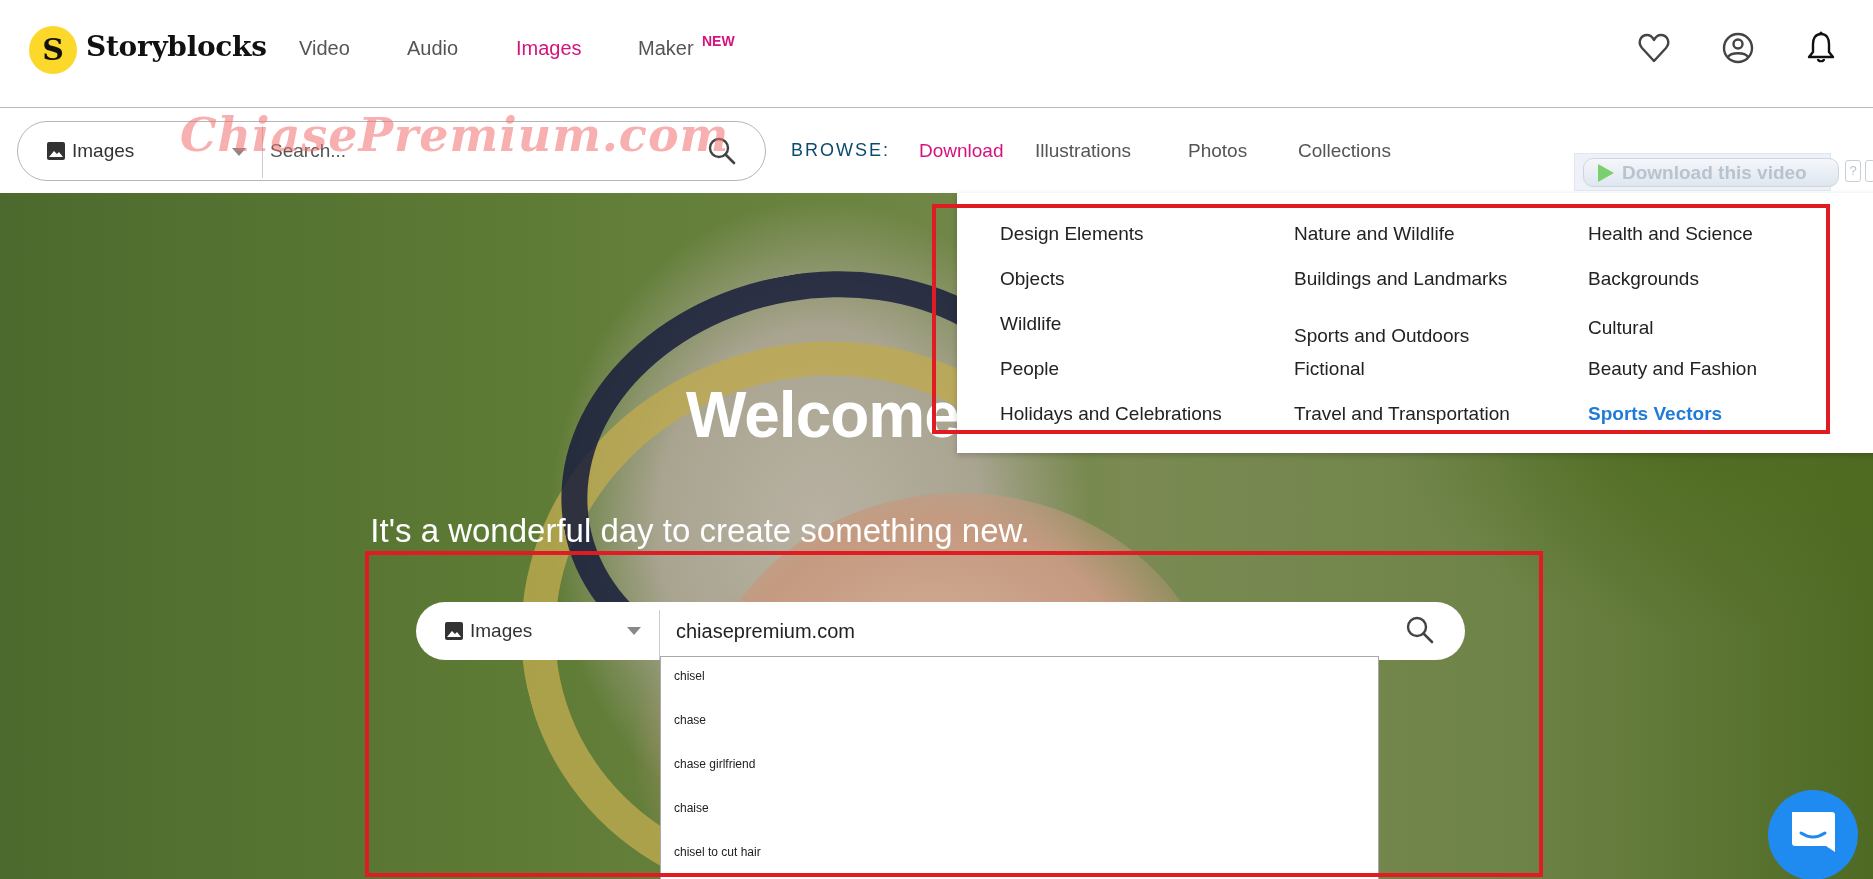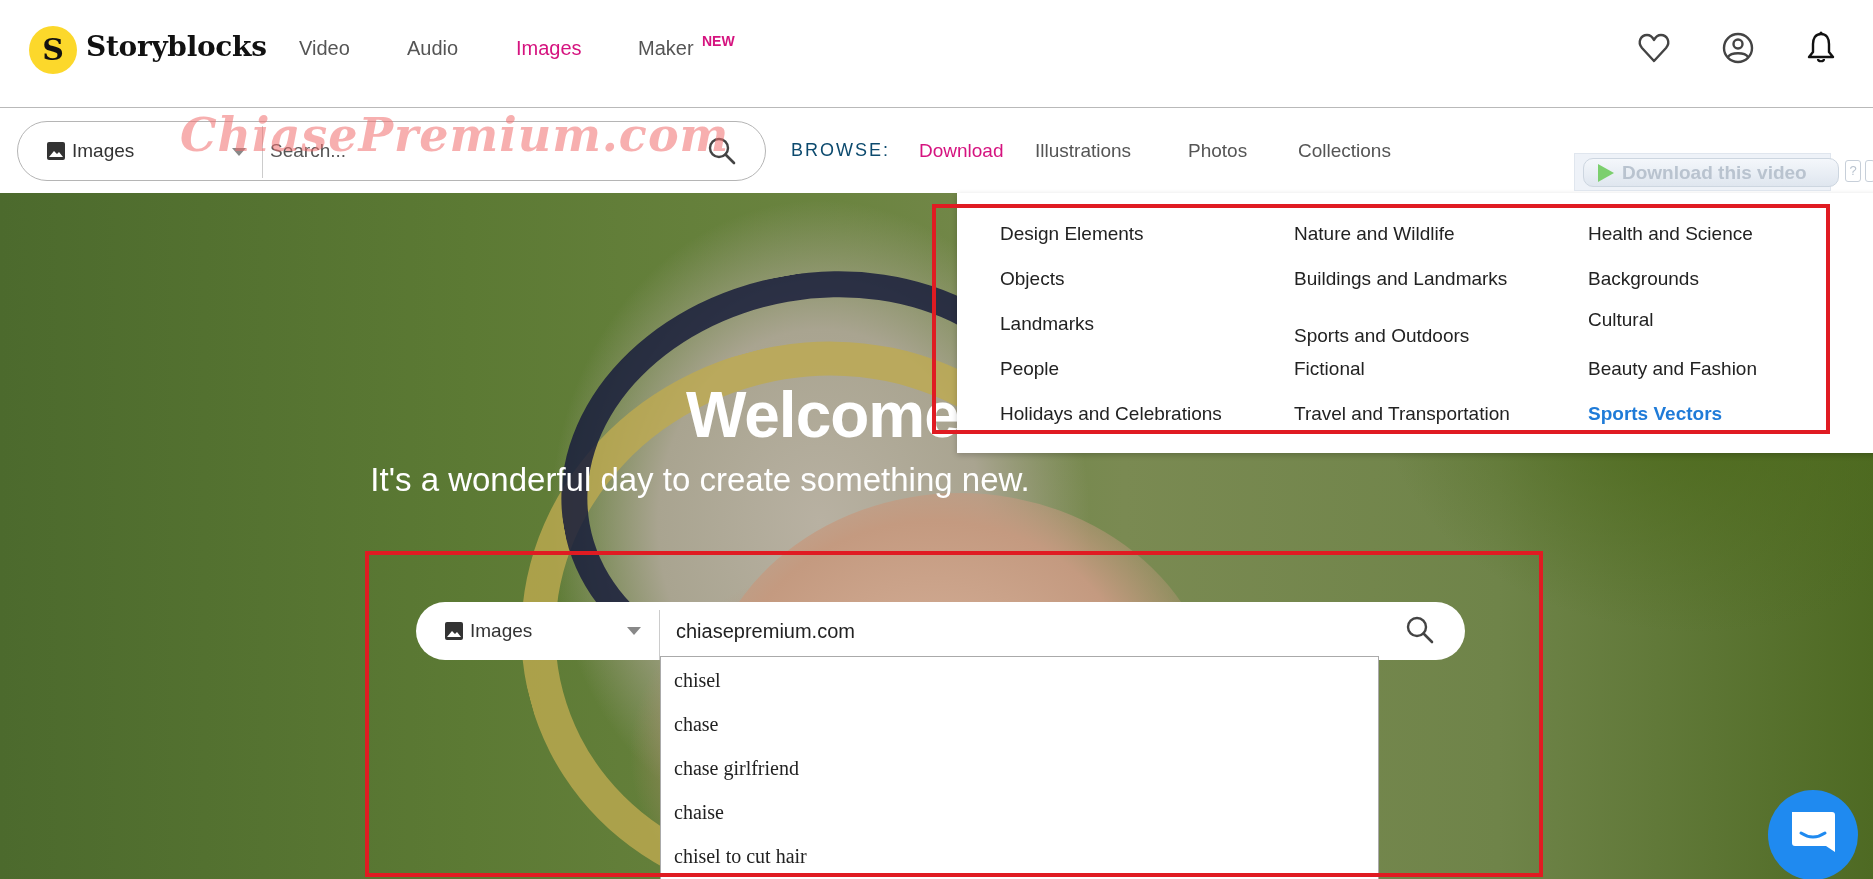--- a/index.html
+++ b/index.html
@@ -43,37 +43,37 @@
     background:
       radial-gradient(ellipse 320px 260px at 870px 560px, #c9a58e 0%, #b98f76 40%, rgba(160,120,90,0) 75%),
       radial-gradient(ellipse 360px 430px at 820px 330px, #b8b1a2 0%, #a9a490 45%, rgba(150,150,120,0) 75%),
       radial-gradient(ellipse 400px 300px at 1700px 200px, #4d6a1c 0%, rgba(77,106,28,0) 80%),
       linear-gradient(90deg, #4c6a2d 0%, #5c7a34 25%, #6b8440 45%, #7a8a52 60%, #6f8449 80%, #4e6a23 100%);
   }
   .hat-band { position: absolute; left: 560px; top: 80px; width: 520px; height: 420px; border-radius: 50%; border: 26px solid rgba(25,30,60,0.85); border-right-color: transparent; border-bottom-color: transparent; transform: rotate(-10deg); }
   .hat-brim { position: absolute; left: 520px; top: 150px; width: 600px; height: 560px; border-radius: 50%; border: 34px solid rgba(190,170,80,0.8); border-right-color: transparent; border-bottom-color: transparent; transform: rotate(-15deg); }
   .face { position: absolute; left: 700px; top: 300px; width: 520px; height: 460px; border-radius: 50%; background: radial-gradient(ellipse at 45% 45%, #d7b39c 0%, #c49a80 50%, rgba(180,140,110,0) 75%); }
   .hero-title { position: absolute; left: 686px; top: 378px; font-size: 64px; font-weight: bold; color: #fff; letter-spacing: -1px; }
-  .hero-sub { position: absolute; left: 0; width: 1400px; top: 461px; text-align: center; font-size: 33px; color: #fff; font-weight: normal; }
+  .hero-sub { position: absolute; left: 0; width: 1400px; top: 512px; text-align: center; font-size: 33px; color: #fff; font-weight: normal; }
 
   
   .vec-panel { position: absolute; left: 918px; top: 193px; width: 944px; height: 260px; background: #fff; box-shadow: 0 2px 6px rgba(0,0,0,0.2); margin-left: 39px; }
   .red-box { position: absolute; border: 4px solid #e01b22; pointer-events: none; }
   .vec-item { position: absolute; font-size: 19px; color: #222; cursor: pointer; }
   .vec-item.explore { color: #1f7bd8; font-weight: bold; }
 
   
   .hero-search { position: absolute; left: 416px; top: 602px; width: 1049px; height: 58px; background: #fff; border-radius: 29px; }
   .hero-search .sel { width: 243px; padding-left: 28px; }
   .hero-search .sel .caret { top: 25px; right: 18px; }
   .hero-search .divider { left: 243px; top: 8px; height: 50px; }
   .hero-search input { position: absolute; left: 260px; top: 13px; width: 700px; height: 32px; border: none; outline: none; font-size: 20px; font-family: "Liberation Sans", sans-serif; color: #222; background: transparent; }
   .hero-search .search-btn { right: 30px; top: 13px; }
   .suggest { position: absolute; left: 660px; top: 656px; width: 719px; height: 230px; background: #fff; border: 1px solid #aaa; }
-  .sugg-item { position: absolute; left: 13px; font-size: 20px; color: #222; cursor: pointer; font-family: Liberation Serif, serif; }
+  .sugg-item { position: absolute; left: 13px; font-size: 12px; color: #222; cursor: pointer; }
 
   
   .chat { position: absolute; left: 1768px; top: 790px; width: 90px; height: 90px; border-radius: 50%; background: #1f8af0; cursor: pointer; }
 </style>
 </head>
 <body>
 
 <div class="header">
   <div class="logo">
       <span>S</span>
@@ -155,33 +155,33 @@
   <div class="sugg-item" style="top:56px">chase</div>
   <div class="sugg-item" style="top:100px">chase girlfriend</div>
   <div class="sugg-item" style="top:144px">chaise</div>
   <div class="sugg-item" style="top:188px">chisel to cut hair</div>
 </div>
 <div class="red-box" style="left:365px; top:551px; width:1178px; height:326px;"></div>
 
 <div class="vec-panel">
   <div class="vec-item" style="left:43px; top:30px">Design Elements</div>
   <div class="vec-item" style="left:43px; top:75px">Objects</div>
-  <div class="vec-item" style="left:43px; top:120px">Landmarks</div>
+  <div class="vec-item" style="left:43px; top:120px">Wildlife</div>
   <div class="vec-item" style="left:43px; top:165px">People</div>
   <div class="vec-item" style="left:43px; top:210px">Holidays and Celebrations</div>
 
   <div class="vec-item" style="left:337px; top:30px">Nature and Wildlife</div>
   <div class="vec-item" style="left:337px; top:75px">Buildings and Landmarks</div>
   <div class="vec-item" style="left:337px; top:132px">Sports and Outdoors</div>
   <div class="vec-item" style="left:337px; top:165px">Fictional</div>
   <div class="vec-item" style="left:337px; top:210px">Travel and Transportation</div>
 
   <div class="vec-item" style="left:631px; top:30px">Health and Science</div>
   <div class="vec-item" style="left:631px; top:75px">Backgrounds</div>
-  <div class="vec-item" style="left:631px; top:116px">Cultural</div>
+  <div class="vec-item" style="left:631px; top:124px">Cultural</div>
   <div class="vec-item" style="left:631px; top:165px">Beauty and Fashion</div>
   <div class="vec-item explore" style="left:631px; top:210px">Sports Vectors</div>
 </div>
 <div class="red-box" style="left:932px; top:204px; width:898px; height:230px;"></div>
 
 <div class="dl-bar">
   <div class="dl-btn">
     <span class="play"></span>
     <span>Download this video</span>
   </div>

